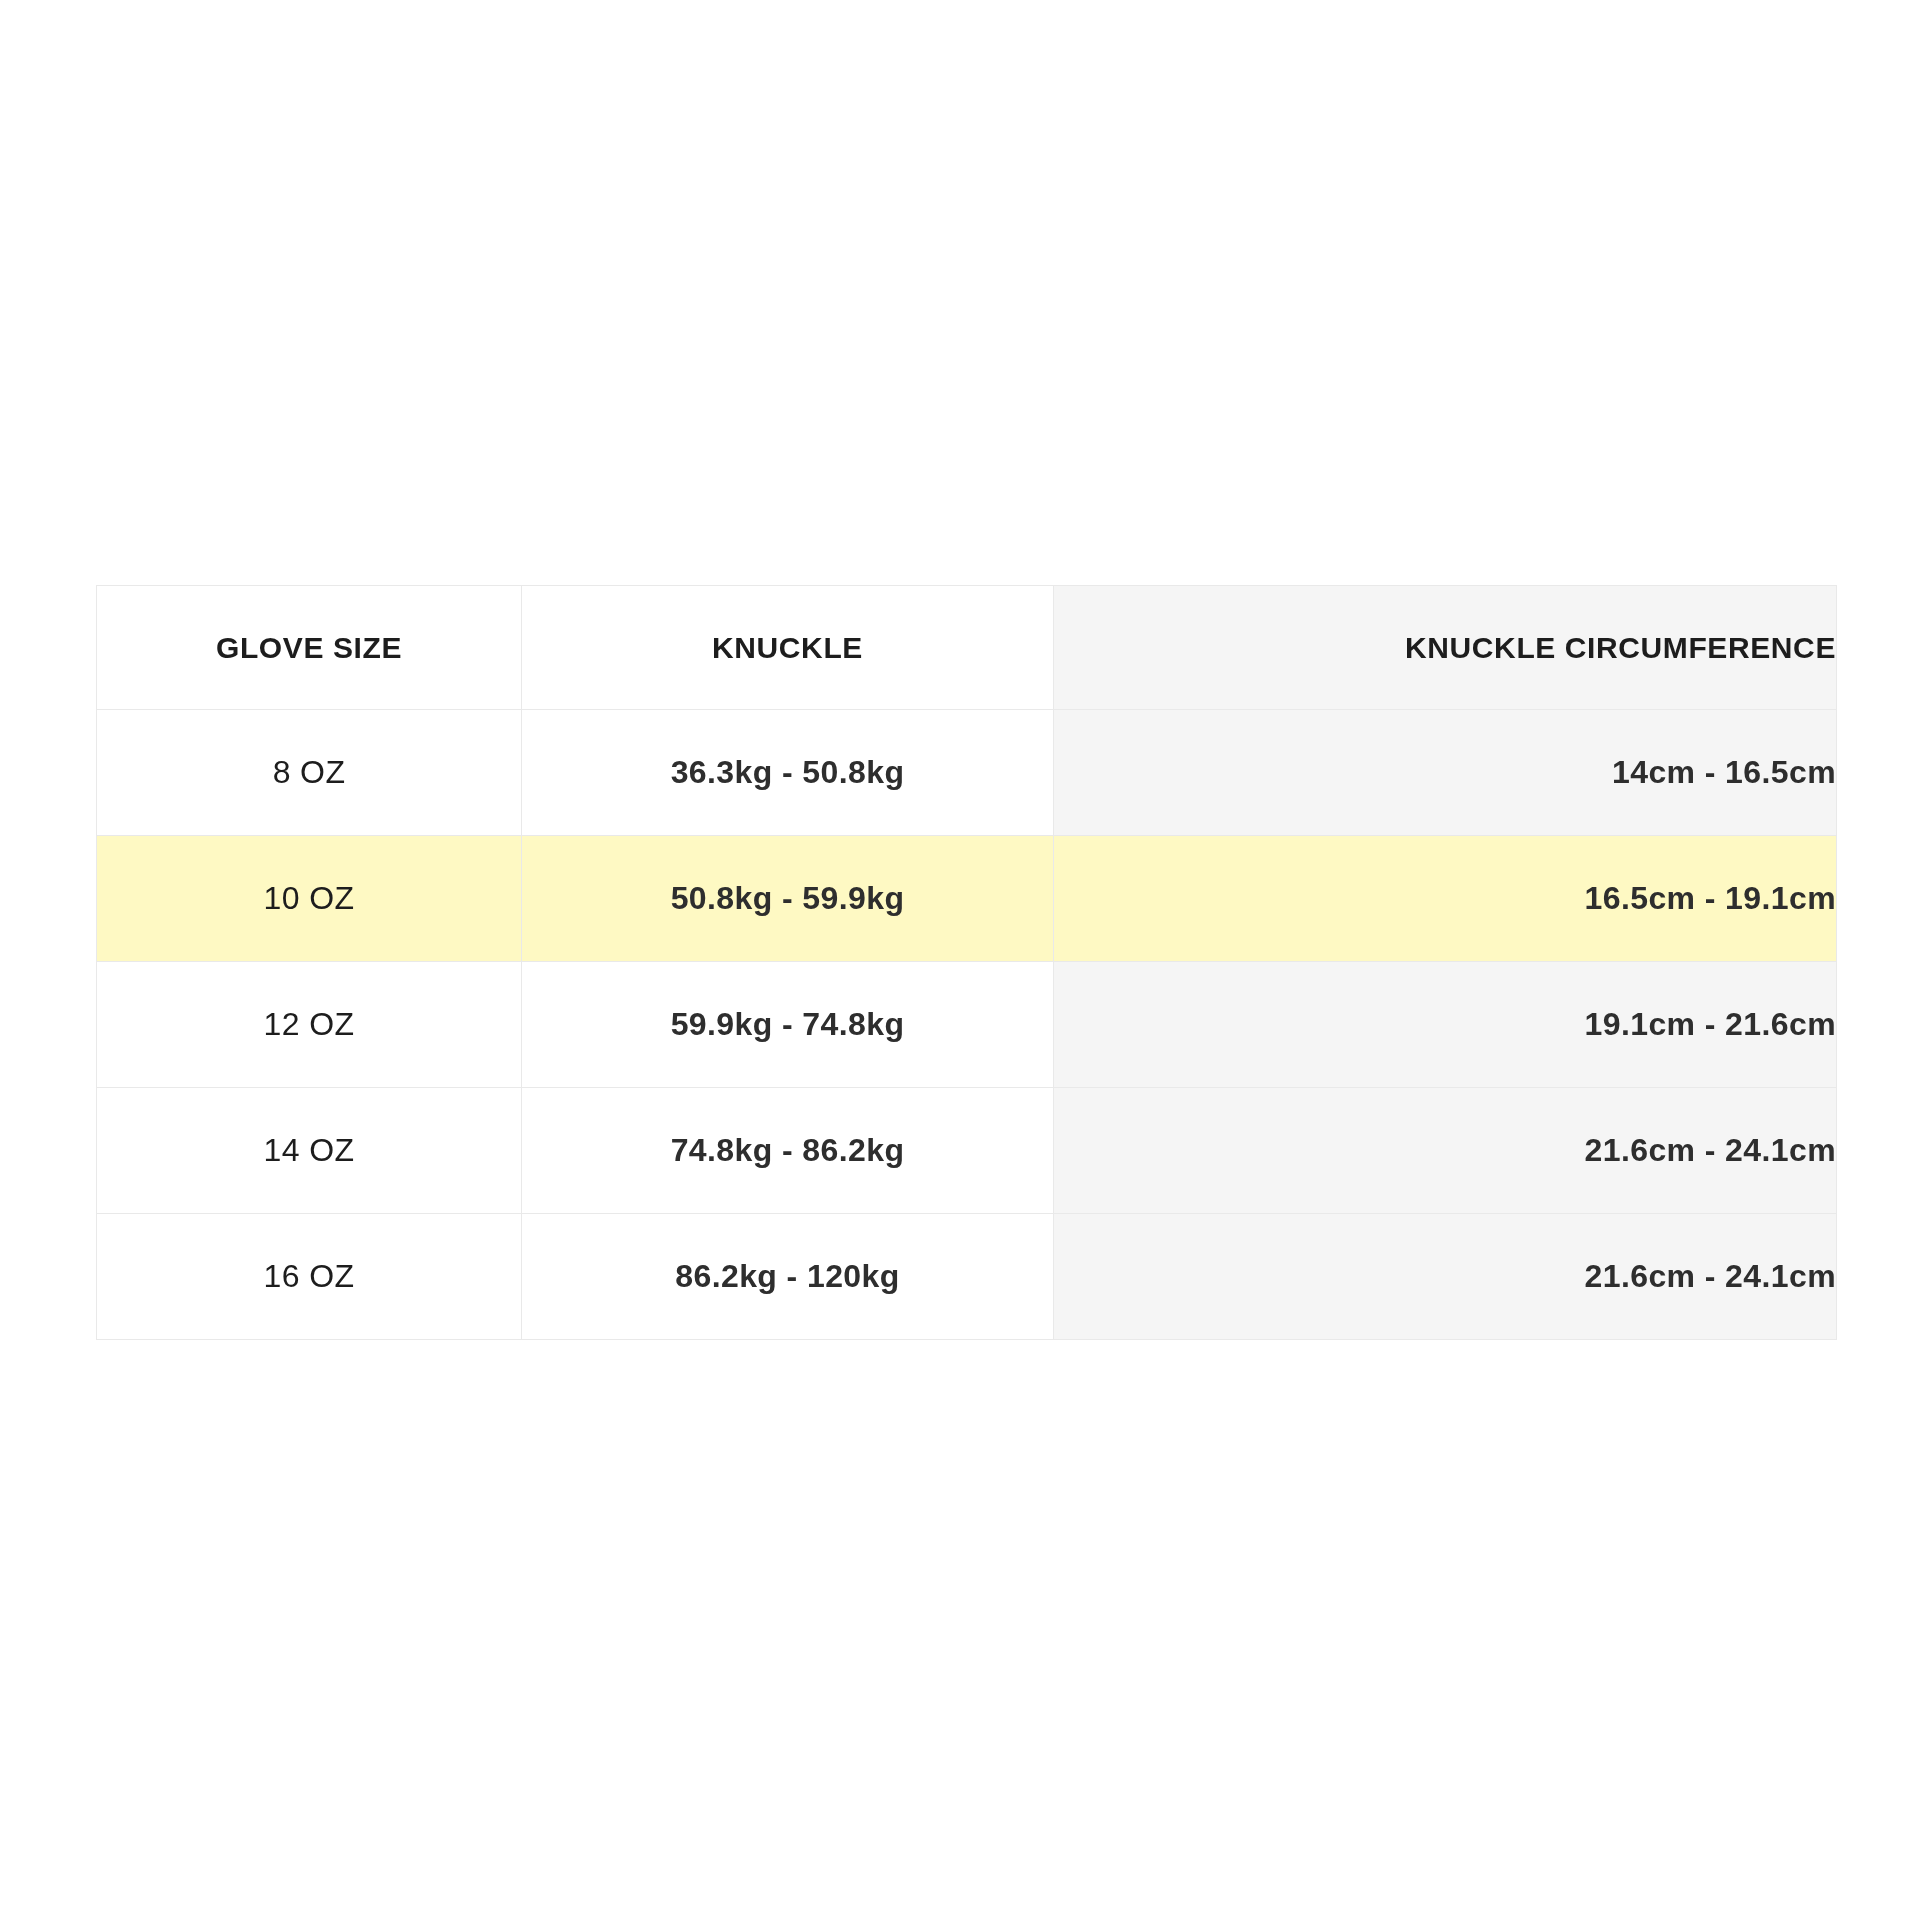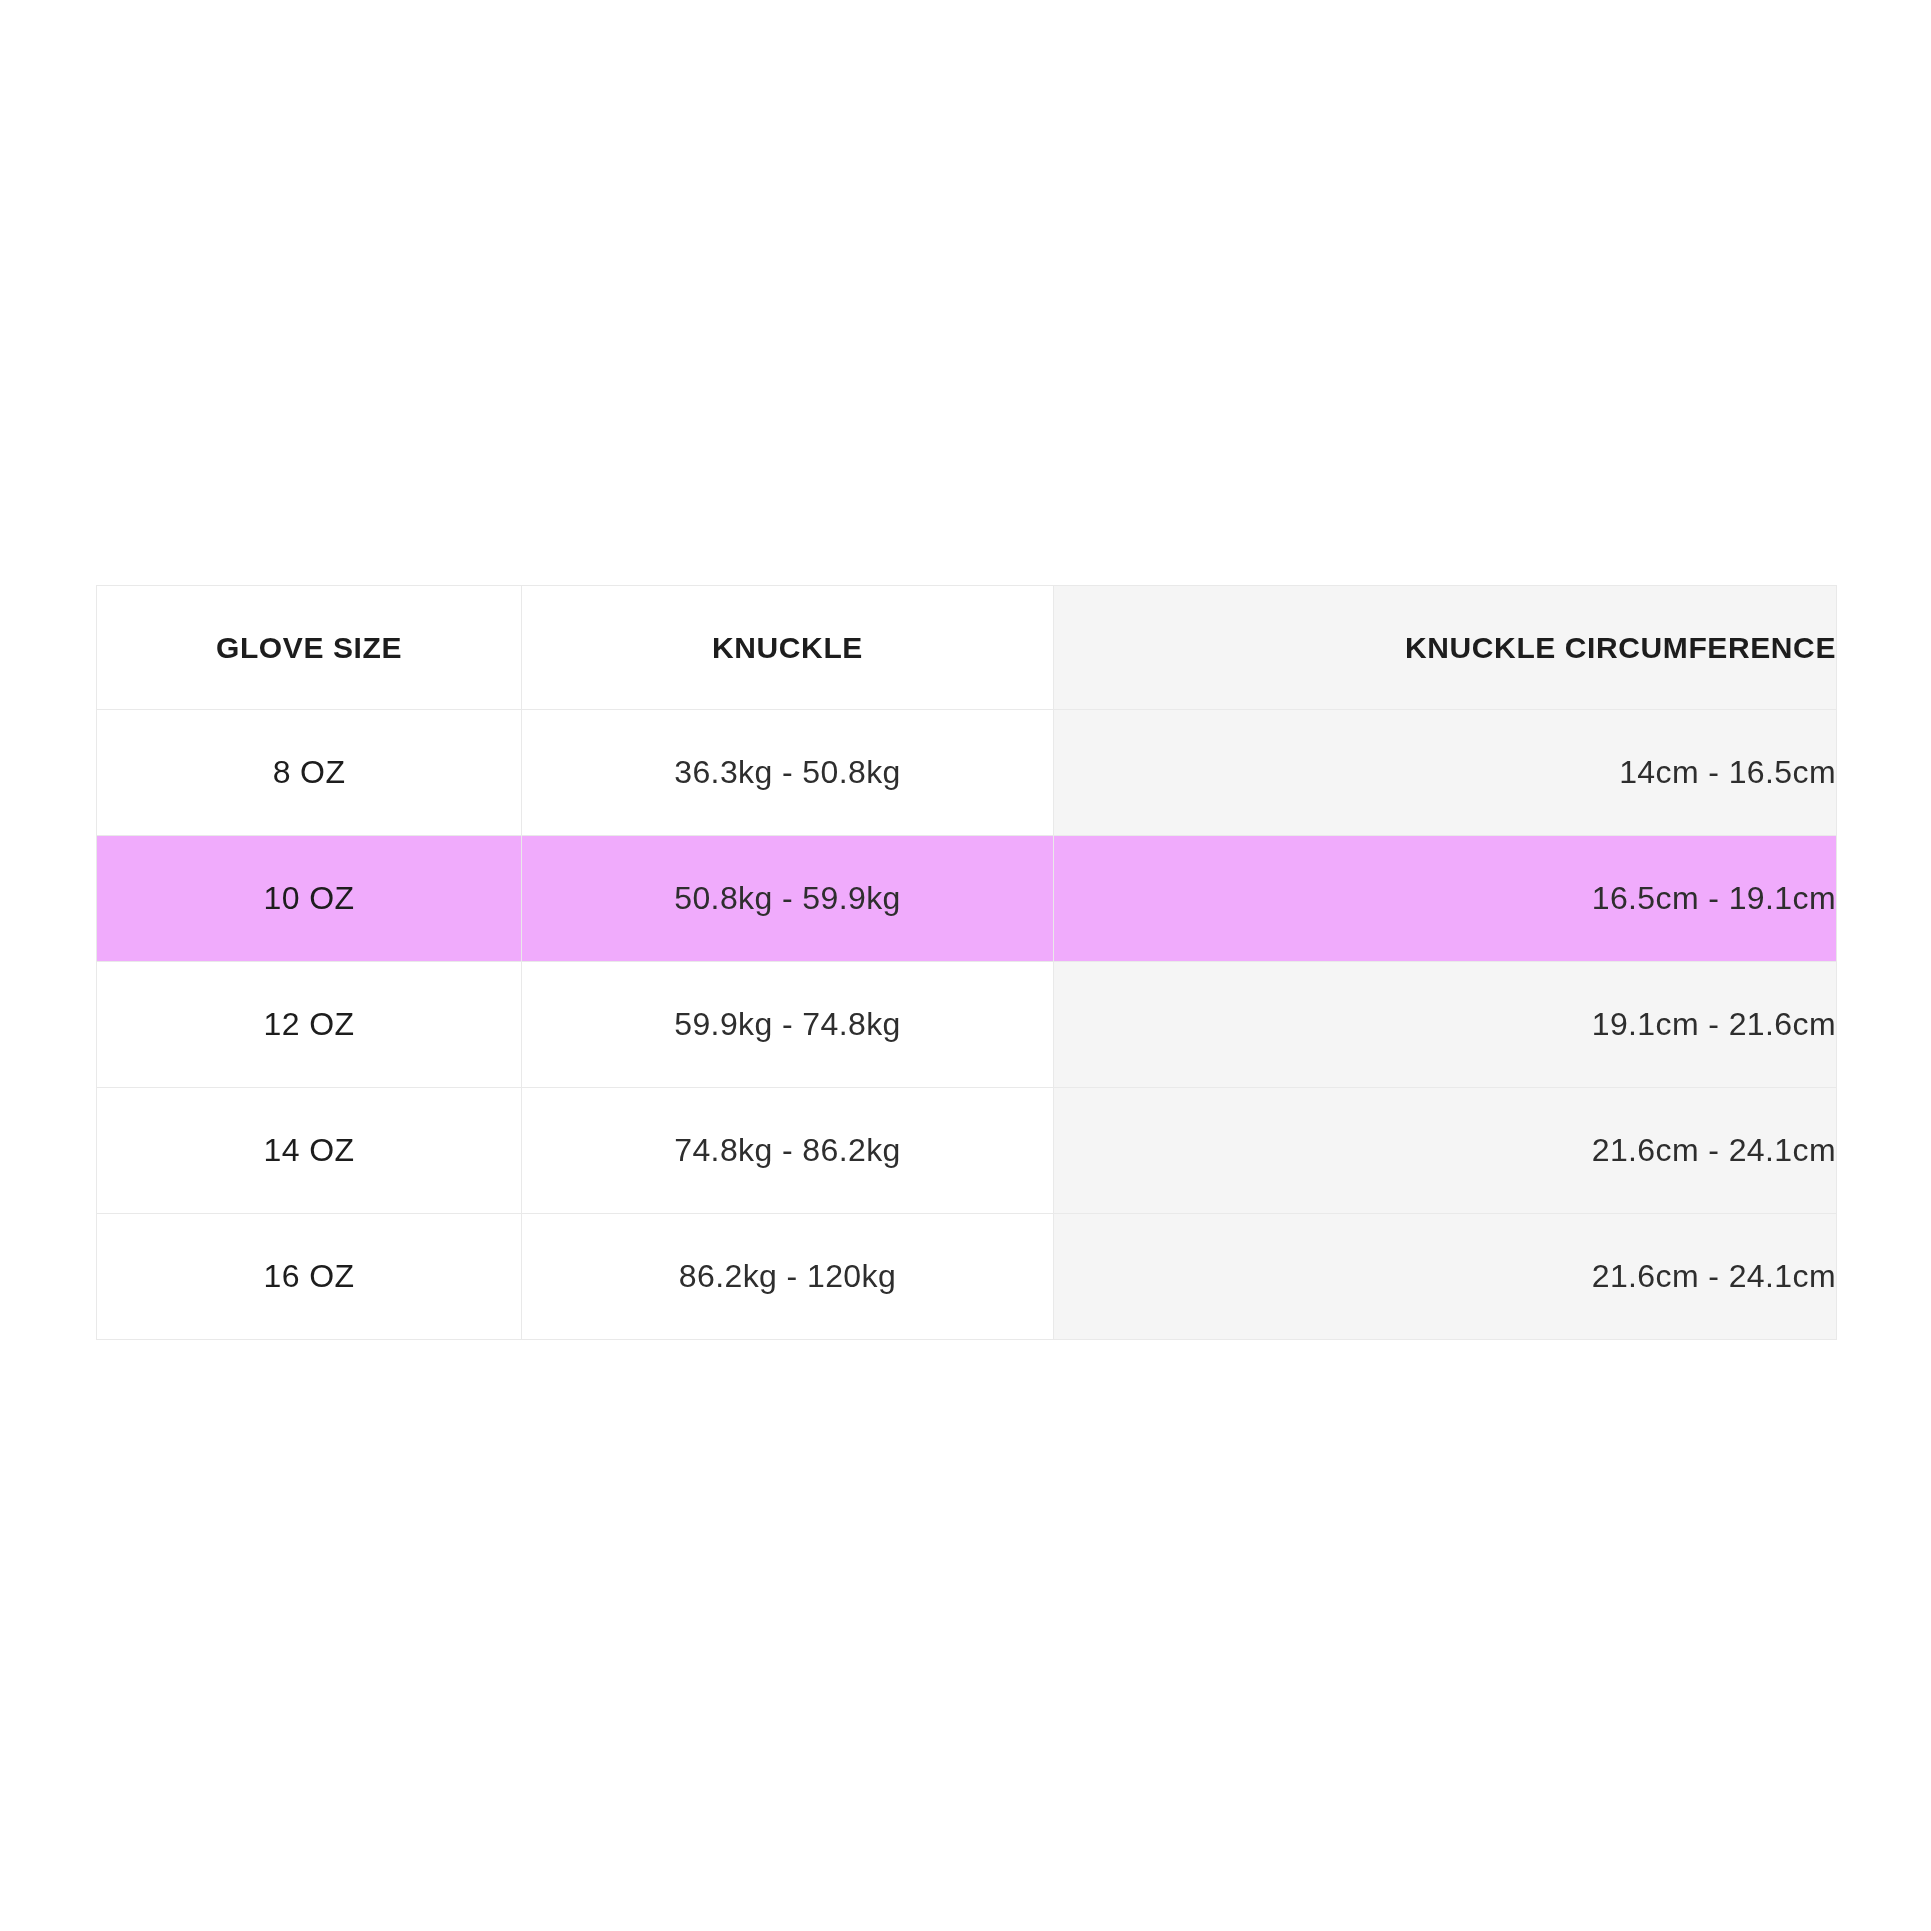--- a/index.html
+++ b/index.html
@@ -26,39 +26,39 @@
   .size-table col.c1 { width: 425px; }
   .size-table col.c2 { width: 532px; }
   .size-table col.c3 { width: 783px; }
   .size-table th, .size-table td {
     border: 1px solid #e9e9e9;
     text-align: center;
     vertical-align: middle;
     background: #ffffff;
     color: #2e2e2e;
     font-size: 32px;
-    font-weight: 400;
+    font-weight: 700;
     letter-spacing: 0.4px;
   }
   .size-table th {
     height: 124px;
     font-size: 30px;
     font-weight: 700;
     color: #1d1d1d;
     letter-spacing: 0.6px;
   }
   .size-table td { height: 126px; }
   .size-table td.size-cell {
     font-weight: 400;
     color: #1d1d1d;
   }
   
   .size-table .shade-col { background: #f5f5f5; text-align: right; }
   
-  .size-table tr.row-highlight td { background: #f0abfc; }
+  .size-table tr.row-highlight td { background: #fef9c3; }
 </style>
 </head>
 <body>
 
 <div class="page">
   <table class="size-table">
     <colgroup>
       <col class="c1">
         <col class="c2">
         <col class="c3">

